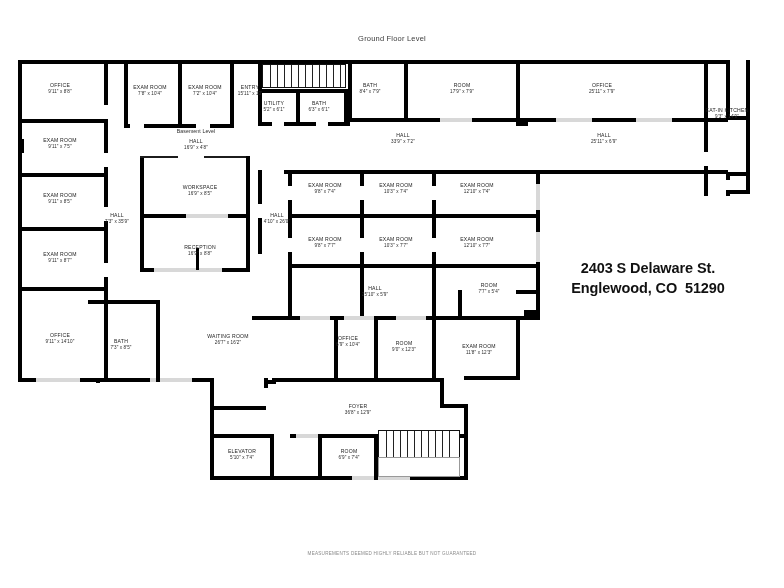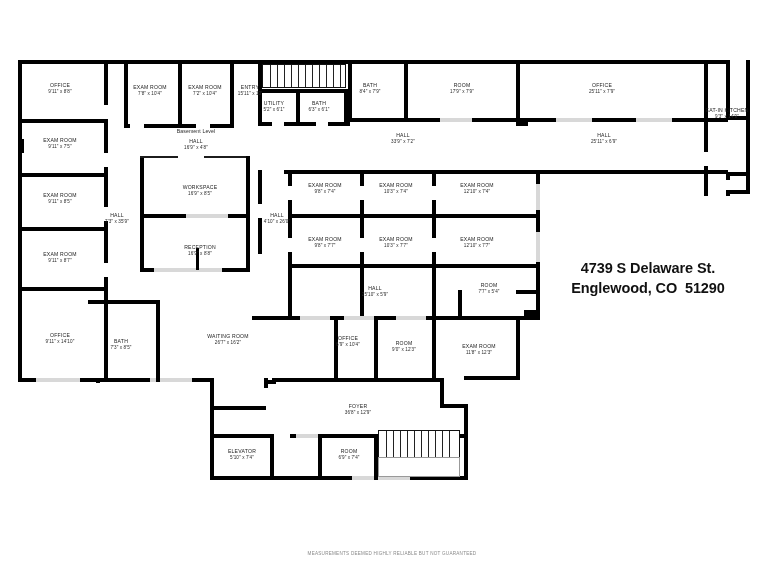--- a/index.html
+++ b/index.html
@@ -120,20 +120,21 @@
     letter-spacing: 0.1px;
     color: #2b2b2b;
     white-space: nowrap;
   }
 </style>
 </head>
 <body>
 
 <div id="plan-root">
 
+  <div class="floor-title">Ground Floor Level</div>
 
   <div>
 
     <div class="wall" style="left:18px;  top:60px;  width:712px; height:4px;"></div>
     <div class="wall" style="left:726px; top:60px;  width:4px;   height:60px;"></div>
     <div class="wall" style="left:726px; top:116px; width:24px;  height:4px;"></div>
     <div class="wall" style="left:746px; top:60px;  width:4px;   height:60px;"></div>
     <div class="wall" style="left:746px; top:116px; width:4px;   height:60px;"></div>
     <div class="wall" style="left:726px; top:172px; width:24px;  height:4px;"></div>
     <div class="wall" style="left:726px; top:172px; width:4px;   height:8px;"></div>
@@ -464,18 +465,18 @@
         <span class="rl-name">ELEVATOR</span>
         <span class="rl-dim">5'10" x 7'4"</span>
       </div>
       <div class="room-label" style="left: 349px; top: 454px;">
         <span class="rl-name">ROOM</span>
         <span class="rl-dim">6'9" x 7'4"</span>
       </div>
     </div>
 
   <div class="address-block">
-    <span class="address-line">4739 S Delaware St.</span>
+    <span class="address-line">2403 S Delaware St.</span>
     <span class="address-line">Englewood, CO  51290</span>
   </div>
 
   <div class="disclaimer">MEASUREMENTS DEEMED HIGHLY RELIABLE BUT NOT GUARANTEED</div>
 </div>
 
 </body></html>

